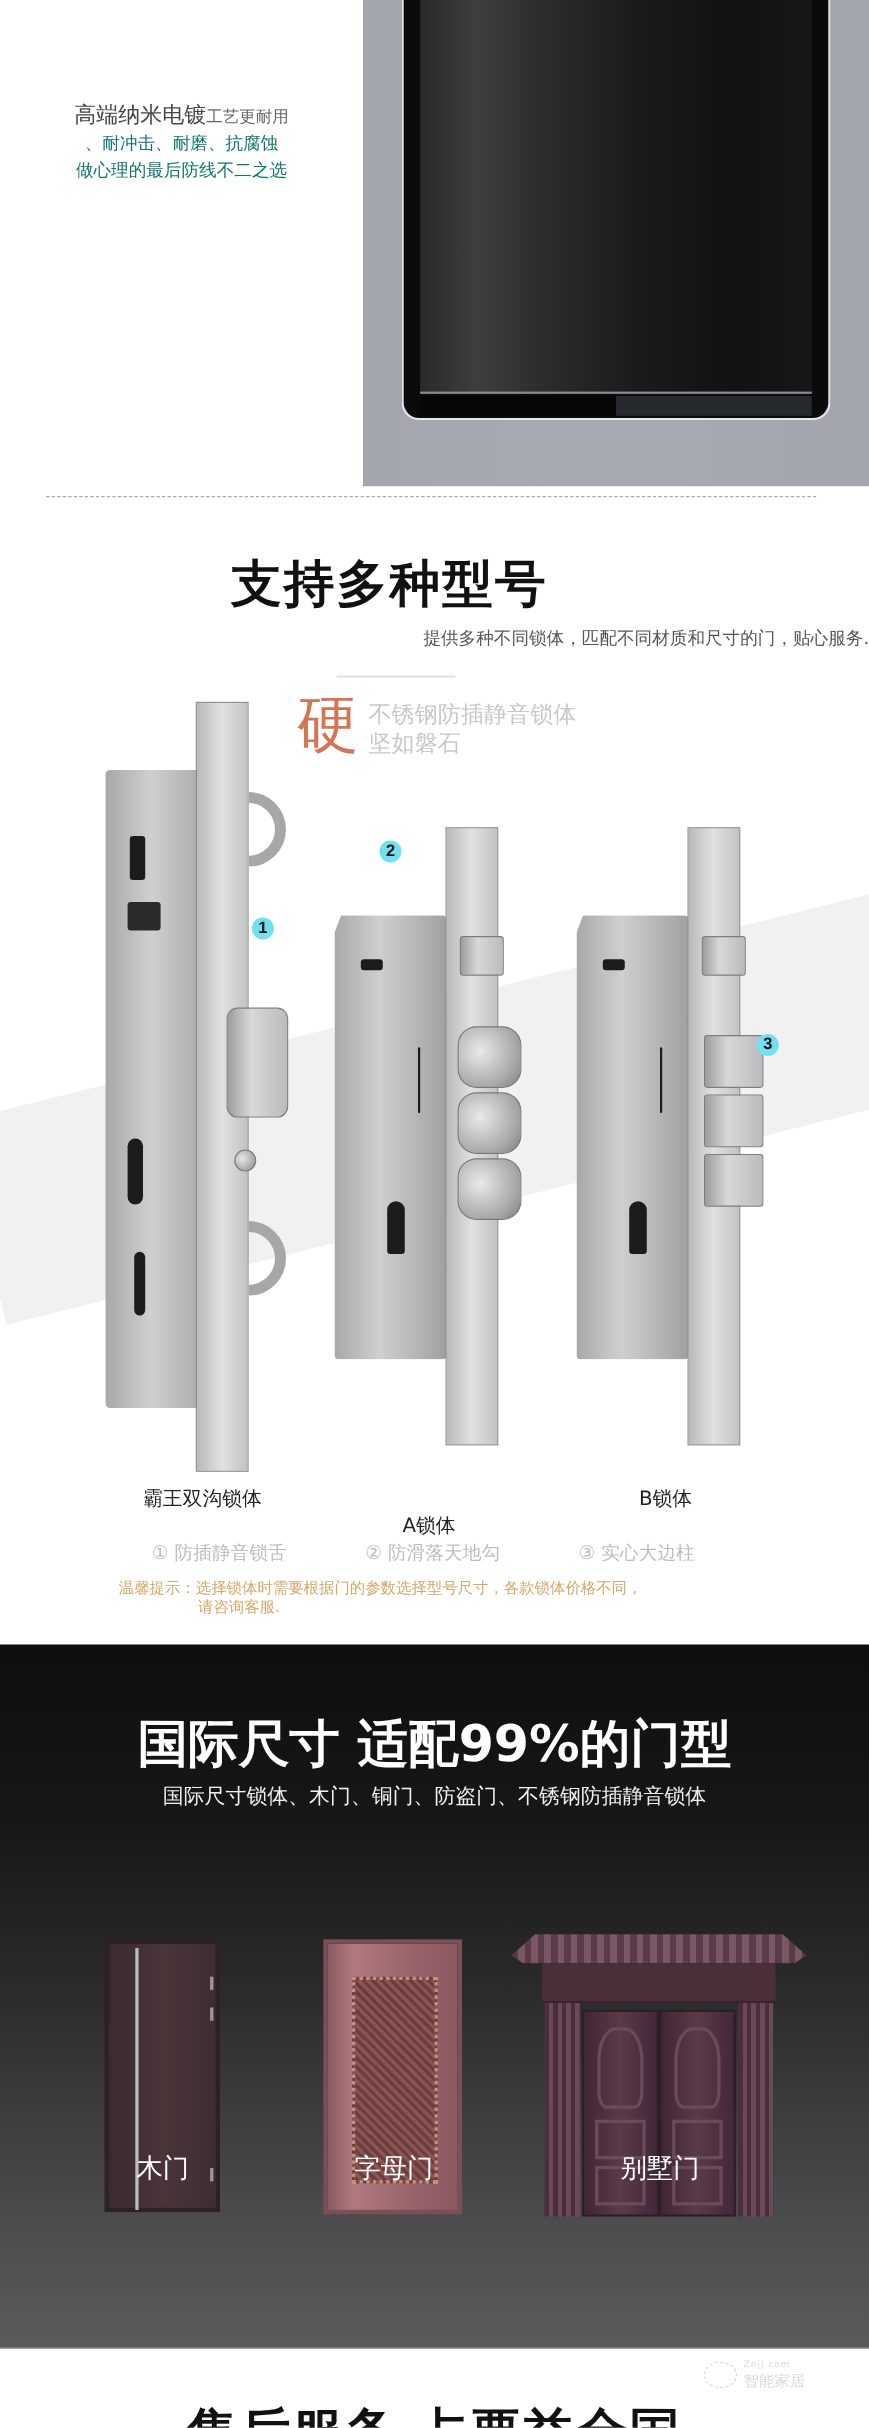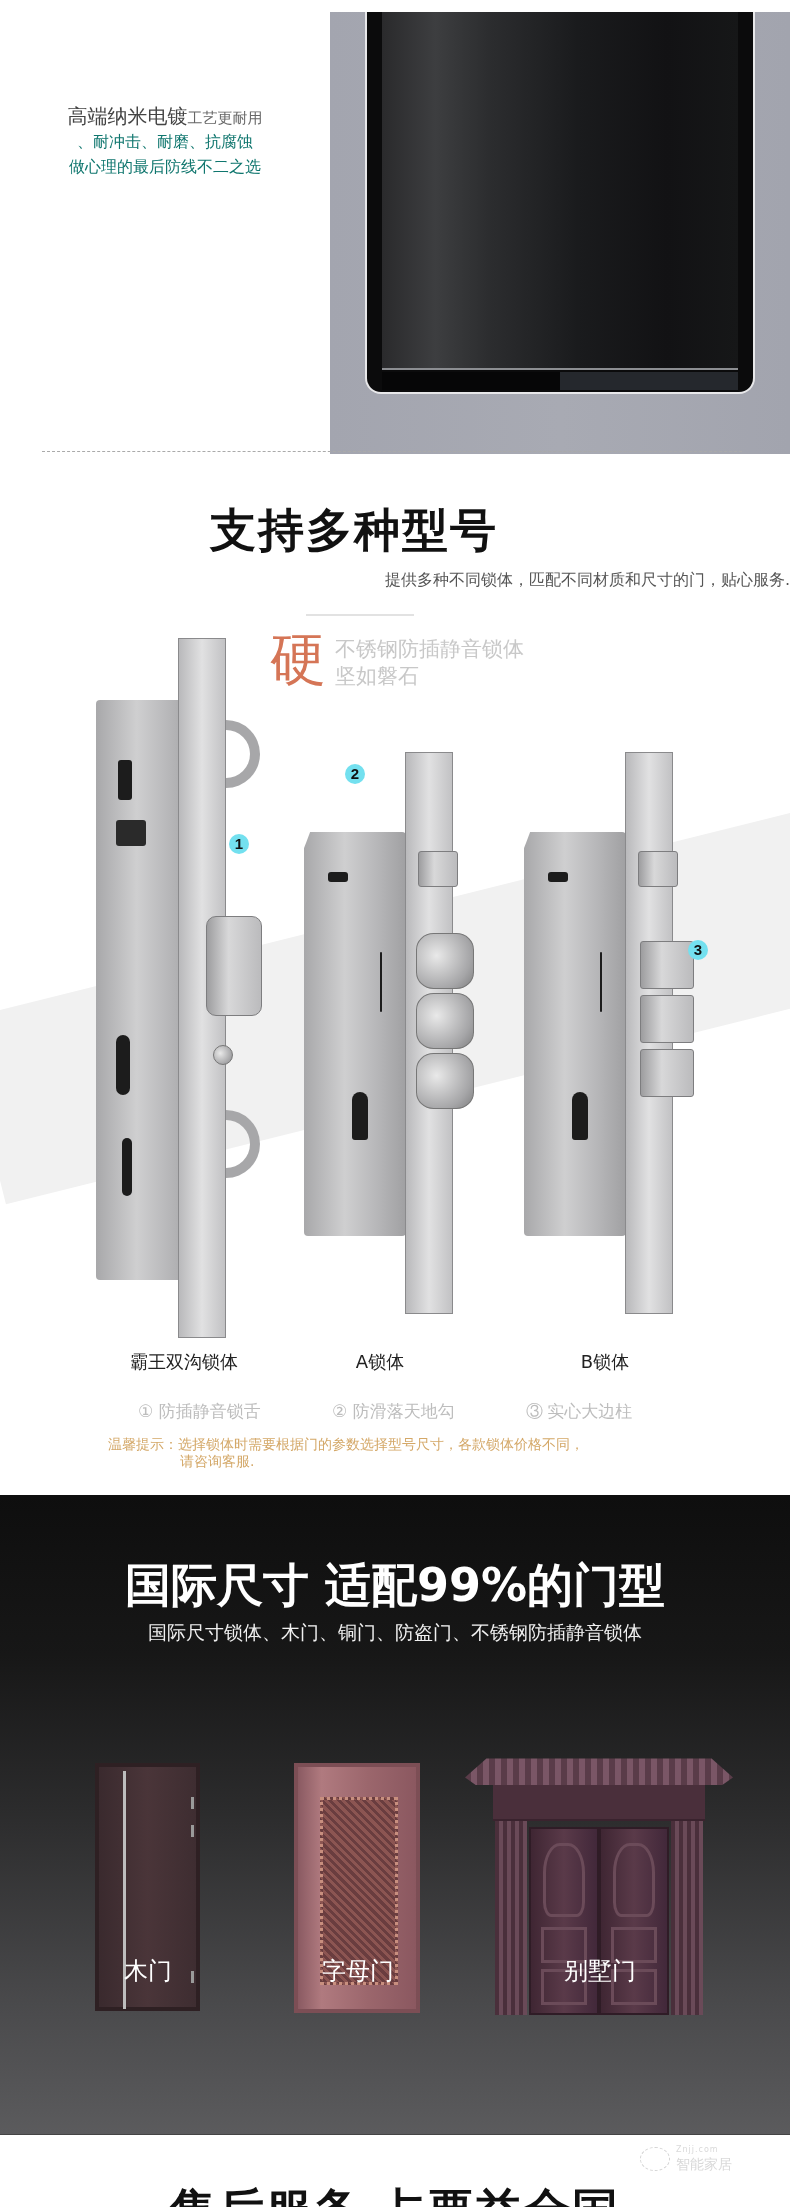--- a/index.html
+++ b/index.html
@@ -1,20 +1,20 @@
 <!DOCTYPE html>
 <html><head>
 <meta charset="utf-8">
 <style>
   * { box-sizing: border-box; margin: 0; padding: 0; }
   body { width: 790px; height: 2207px; overflow: hidden; background: #ffffff; font-family: "DejaVu Sans", "Liberation Sans", sans-serif; position: relative; }
   .abs { position: absolute; }
 
   
-  #sec-plating { left: 0; top: 12px; width: 790px; height: 442px; background: #fff; }
+  #sec-plating { left: 0; top: 0; width: 790px; height: 442px; background: #fff; }
   .plating-text { left: 20px; top: 92px; width: 290px; text-align: center; color: #555; line-height: 25px; }
   .plating-text .l1 { font-size: 15px; color: #666; }
   .plating-text .l1 b { font-weight: normal; font-size: 20px; color: #444; }
   .plating-text .l2, .plating-text .l3 { font-size: 16px; color: #0f766e; font-family: Liberation Mono, monospace; }
   .gray-panel { left: 330px; top: 0; width: 460px; height: 442px; background: linear-gradient(90deg,#a3a5af,#a8aab3 50%,#a2a4ae); }
   .phone { left: 365px; top: 0; width: 390px; height: 382px; background: #0b0b0c; border-radius: 0 0 16px 16px; border: 2px solid #e8e8ea; border-top: none; }
   .phone-screen { left: 15px; top: 0; width: 356px; height: 358px; background: linear-gradient(90deg,#2a2a2c 0%,#3d3e40 15%,#2c2d2f 30%,#1a1b1d 55%,#121214 80%,#161718 100%); }
   .phone-screen::after { content:""; position:absolute; left:0; right:0; bottom:0; height:2px; background:#8c8e92; }
   .phone-chin { left: 15px; top: 360px; width: 356px; height: 18px; background: linear-gradient(90deg,#060607 50%,#25282d 50%); }
   .dash-line { left: 42px; top: 451px; width: 700px; height: 0; border-top: 1px dashed #aaa; }
@@ -130,26 +130,26 @@
 </div>
 <div class="abs lock" style="left:625px;top:752px;width:48px;height:562px;background:linear-gradient(90deg,#b9b9bb,#e1e1e2 50%,#c2c2c4);border:1px solid #8a8a8c;border-radius:0;">
   <div class="sqbolt" style="left:12px;top:98px;width:40px;height:36px;"></div>
   <div class="sqbolt" style="left:14px;top:188px;width:54px;height:48px;"></div>
   <div class="sqbolt" style="left:14px;top:242px;width:54px;height:48px;"></div>
   <div class="sqbolt" style="left:14px;top:296px;width:54px;height:48px;"></div>
 </div>
 <div class="abs badge" style="left:688px;top:940px;">3</div>
 
 <div class="abs lock-label" style="left:84px;">霸王双沟锁体</div>
-<div class="abs lock-label" style="left:280px;">A锁体</div>
+<div class="abs lock-label" style="left:290px;margin-top:25px;">A锁体</div>
 <div class="abs lock-label" style="left:505px;">B锁体</div>
 
 <div class="abs feature" style="left:138px;">① 防插静音锁舌</div>
 <div class="abs feature" style="left:332px;">② 防滑落天地勾</div>
-<div class="abs feature" style="left:526px;font-family:Liberation Serif, serif;">③ 实心大边柱</div>
+<div class="abs feature" style="left:526px;">③ 实心大边柱</div>
 
 <div class="abs tip">
   <div>温馨提示：选择锁体时需要根据门的参数选择型号尺寸，各款锁体价格不同，</div>
   <div style="padding-left:72px;">请咨询客服.</div>
 </div>
 
 <section id="sec-doors" class="abs">
   <h2 class="abs doors-title">国际尺寸 适配99%的门型</h2>
   <p class="abs doors-sub">国际尺寸锁体、木门、铜门、防盗门、不锈钢防插静音锁体</p>
 

